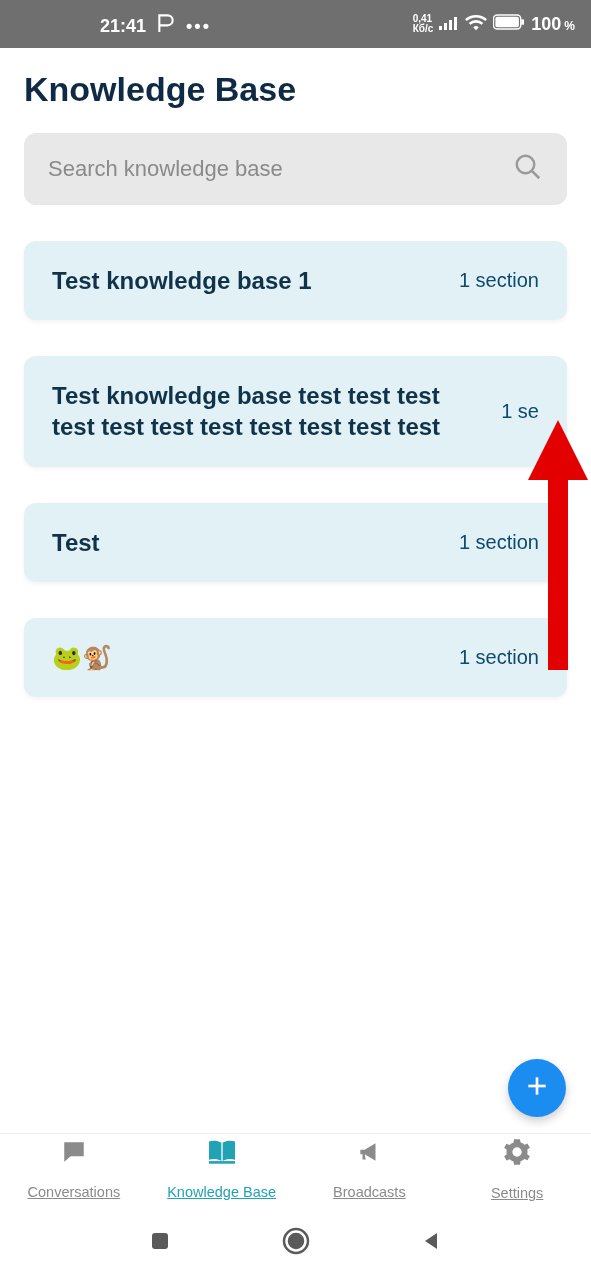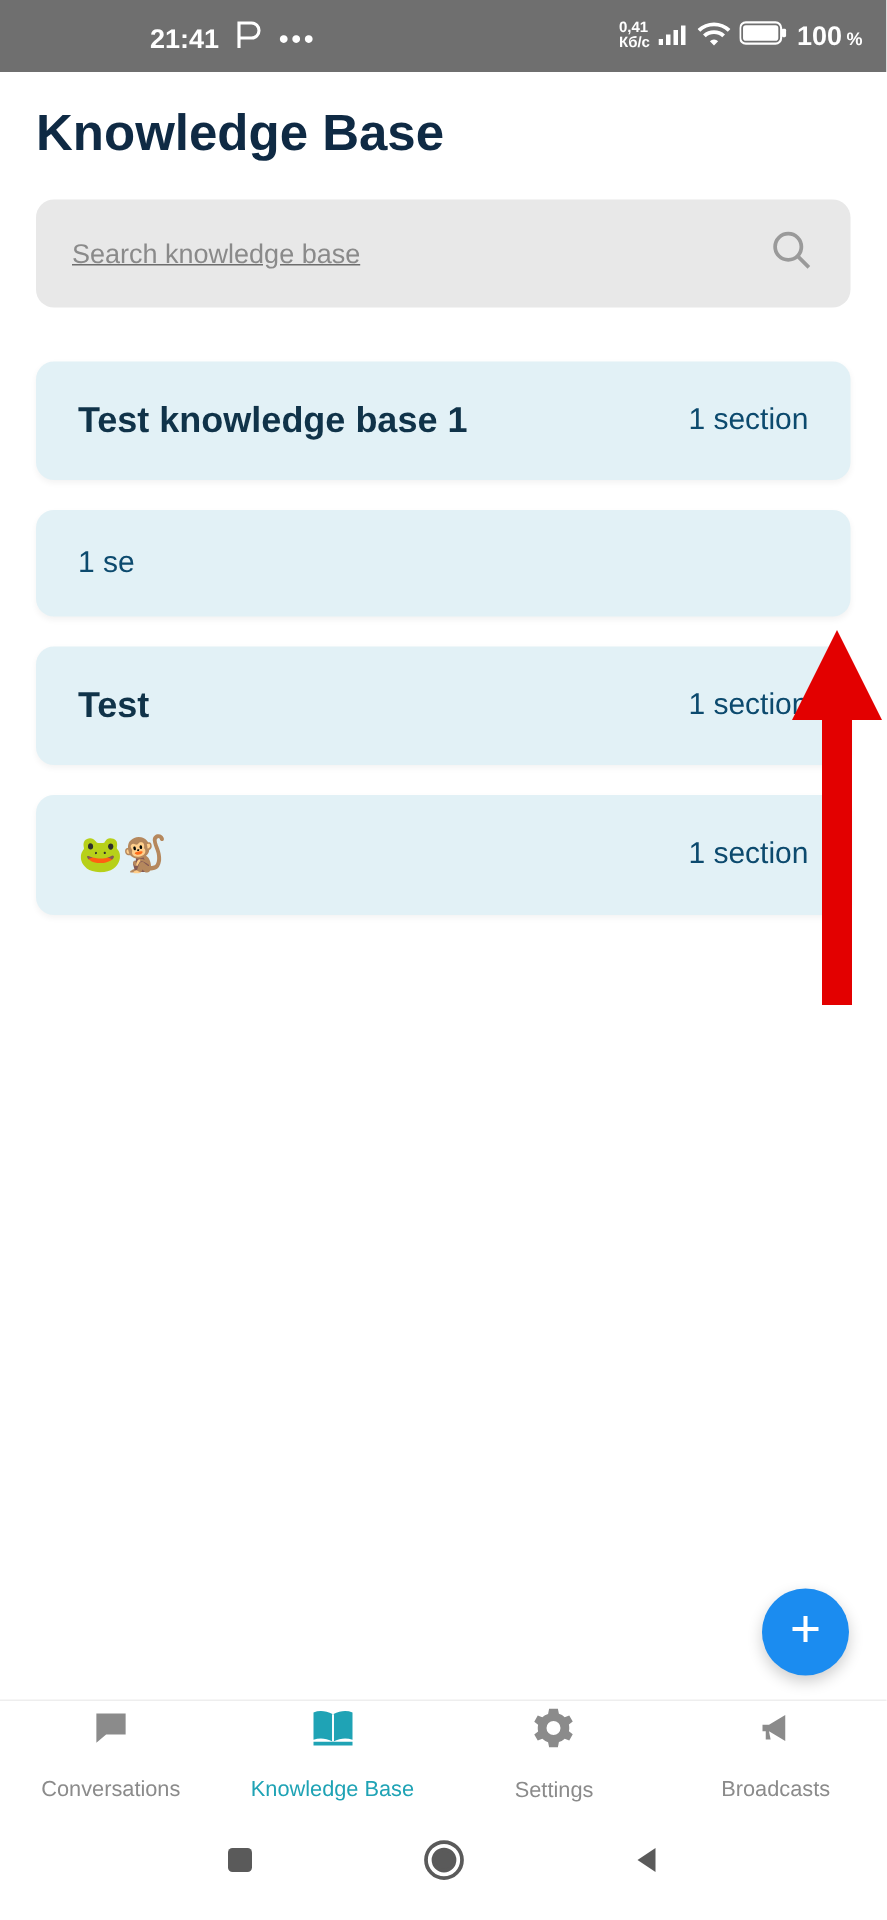--- a/index.html
+++ b/index.html
@@ -31,28 +31,27 @@
     border-radius: 12px;
     display: flex;
     align-items: center;
     padding: 0 24px;
     gap: 12px;
   }
   .search-input {
     flex: 1;
     border: none;
     background: transparent;
-    font-size: 18px;
+    font-size: 22px;
     color: #6d6d6d;
     outline: none;
-    text-decoration: underline;
   }
   .search-input::placeholder { color: #8a8a8a; }
   .search-icon { color: #8a8a8a; }
-  .list { padding: 36px 24px 0 24px; display: flex; flex-direction: column; gap: 20px; }
+  .list { padding: 36px 24px 0 24px; display: flex; flex-direction: column; gap: 36px; }
   .card {
     background: #e2f1f6;
     border-radius: 12px;
     padding: 24px 28px;
     display: flex;
     align-items: center;
     justify-content: space-between;
     gap: 16px;
     box-shadow: 0 2px 4px rgba(0,0,0,0.05);
   }
@@ -96,20 +95,21 @@
     padding: 6px 0;
   }
   .nav-item {
     display: flex;
     flex-direction: column;
     align-items: center;
     gap: 16px;
     color: #8b8b8b;
     font-size: 14.5px;
     width: 25%;
+    text-decoration: underline;
   }
   .nav-item.active { color: #1fa3b5; }
   .sys-nav {
     position: absolute;
     bottom: 0; left: 0; right: 0;
     height: 75px;
     background: #fff;
     display: flex;
     align-items: center;
     justify-content: space-evenly;
@@ -179,20 +179,21 @@
       </svg>
   </span>
 </div>
 
 <div class="list">
   <div class="card">
     <div class="card-title">Test knowledge base 1</div>
     <div class="card-meta">1 section</div>
   </div>
   <div class="card">
+    <div class="card-title">Test knowledge base test test test test test test test test test test test</div>
     <div class="card-meta">1 se</div>
   </div>
   <div class="card">
     <div class="card-title">Test</div>
     <div class="card-meta">1 section</div>
   </div>
   <div class="card">
     <div class="card-title">🐸🐒</div>
     <div class="card-meta">1 section</div>
   </div>
@@ -216,30 +217,30 @@
   </div>
   <div class="nav-item active">
     <span><svg width="32" height="26" viewBox="0 0 24 20" fill="#1fa3b5">
           <path d="M2 2c3-1 6-1 10 1 4-2 7-2 10-1v14c-3-1-6-1-10 1-4-2-7-2-10-1V2z"></path>
           <line x1="12" y1="3" x2="12" y2="17" stroke="#fff" stroke-width="1"></line>
           <line x1="2" y1="18" x2="22" y2="18" stroke="#1fa3b5" stroke-width="2"></line>
         </svg></span>
     <span>Knowledge Base</span>
   </div>
   <div class="nav-item">
+    <span><svg width="28" height="26" viewBox="0 0 24 24" fill="#8b8b8b">
+          <path d="M4 10v4h4l10 6V4L8 10H4zM6 14v5h3l-1-5H6z"></path>
+        </svg></span>
+    <span>Broadcasts</span>
+  </div>
+  <div class="nav-item">
     <span><svg width="28" height="28" viewBox="0 0 24 24" fill="#8b8b8b">
           <path d="M12 8a4 4 0 100 8 4 4 0 000-8zm9 4a9 9 0 01-.2 1.9l2.2 1.7-2 3.5-2.6-1a8 8 0 01-3.3 1.9L14.5 23h-5l-.6-2.9a8 8 0 01-3.3-1.9l-2.6 1-2-3.5 2.2-1.7A9 9 0 013 12a9 9 0 01.2-1.9L1 8.4l2-3.5 2.6 1a8 8 0 013.3-1.9L9.5 1h5l.6 2.9a8 8 0 013.3 1.9l2.6-1 2 3.5-2.2 1.7A9 9 0 0121 12z"></path>
         </svg></span>
     <span>Settings</span>
-  </div>
-  <div class="nav-item">
-    <span><svg width="28" height="26" viewBox="0 0 24 24" fill="#8b8b8b">
-          <path d="M4 10v4h4l10 6V4L8 10H4zM6 14v5h3l-1-5H6z"></path>
-        </svg></span>
-    <span>Broadcasts</span>
   </div>
 </div>
 
 <div class="sys-nav">
   <span class="sys-btn"><svg width="24" height="24" viewBox="0 0 24 24" fill="#5a5a5a">
         <rect x="4" y="4" width="16" height="16" rx="3"></rect>
       </svg></span>
   <span class="sys-btn"><svg width="30" height="30" viewBox="0 0 30 30" fill="none" stroke="#5a5a5a" stroke-width="2.5">
         <circle cx="15" cy="15" r="12"></circle>
         <circle cx="15" cy="15" r="7" fill="#5a5a5a"></circle>

